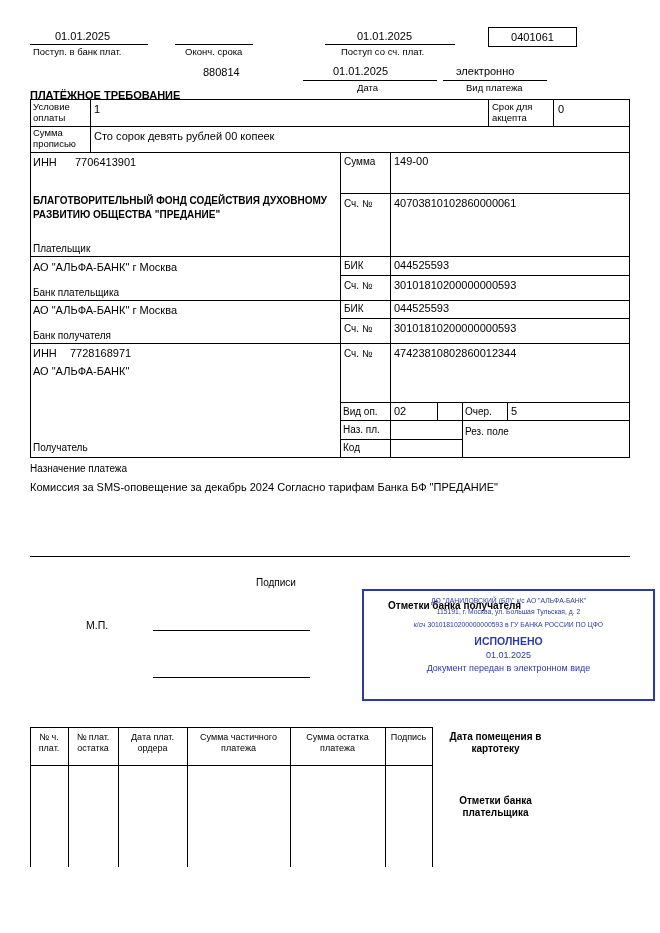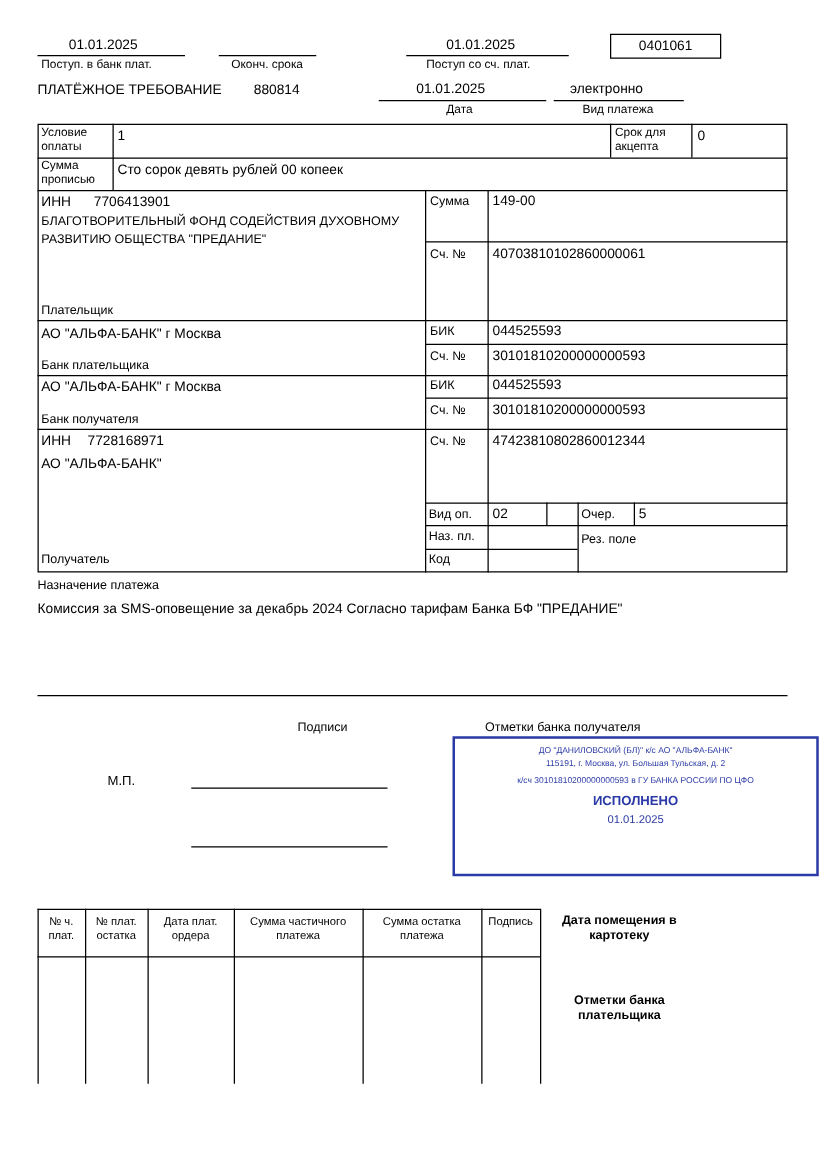--- a/index.html
+++ b/index.html
@@ -2,21 +2,21 @@
 <html><head>
 <meta charset="utf-8">
 <style>
   html,body{margin:0;padding:0;background:#fff;}
   .page{position:relative;width:660px;height:933px;background:#fff;overflow:hidden;
         font-family:"Liberation Sans","DejaVu Sans",sans-serif;color:#000;margin:0 auto;}
   .t  {position:absolute;font-size:11px;line-height:12px;white-space:nowrap;}
   .l  {position:absolute;font-size:9.5px;line-height:10.5px;}
   .l10{position:absolute;font-size:10px;line-height:11px;white-space:nowrap;}
   .sm {position:absolute;font-size:10px;line-height:11px;}
-  .b  {font-weight:400;}
+  .b  {font-weight:700;margin-top:23px;}
   .c  {text-align:center;}
   .hl {position:absolute;height:0;border-top:1px solid #000;}
   .vl {position:absolute;width:0;border-left:1px solid #000;}
   .box{position:absolute;border:1px solid #000;box-sizing:border-box;}
   .th {position:absolute;font-size:9px;line-height:10.5px;text-align:center;}
   .rb {position:absolute;font-size:10px;line-height:11.5px;font-weight:700;text-align:center;}
   .stamp{position:absolute;left:362px;top:589px;width:293px;height:112px;border:2px solid #2b3aa6;
          box-sizing:border-box;text-align:center;padding-top:4px;color:#2b3aa6;}
   .s1{font-size:9.5px;font-weight:700;line-height:11px;margin-top:1px;}
   .s2{font-size:6.8px;line-height:8.5px;margin-top:2px;}
@@ -117,32 +117,33 @@
   <span class="t" style="left:511px;top:405px">5</span>
   <span class="l10" style="left:343px;top:424px">Наз. пл.</span>
   <span class="l10" style="left:465px;top:426px">Рез. поле</span>
   <span class="l10" style="left:343px;top:442px">Код</span>
 
   <span class="l10" style="left:30px;top:463px">Назначение платежа</span>
   <span class="t" style="left:30px;top:481px">Комиссия за SMS-оповещение за декабрь 2024 Согласно тарифам Банка БФ "ПРЕДАНИЕ"</span>
 
   <div class="hl" style="left:30px;top:556px;width:600px"></div>
 
-  <span class="l10" style="left:238px;top:577px">Подписи</span>
+  <span class="l10" style="left:256px;top:577px">Подписи</span>
   <span class="l10 b" style="left:388px;top:577px">Отметки банка получателя</span>
   <span class="sm" style="left:86px;top:620px;font-size:10.5px">М.П.</span>
   <div class="hl" style="left:153px;top:630px;width:157px"></div>
   <div class="hl" style="left:153px;top:677px;width:157px"></div>
 
   <div class="stamp" style="color: rgb(43, 58, 166); border-color: rgb(43, 58, 166);">
     <div class="s2">ДО "ДАНИЛОВСКИЙ (БЛ)" к/с АО "АЛЬФА-БАНК"</div>
     <div class="s2">115191, г. Москва, ул. Большая Тульская, д. 2</div>
     <div class="s2a">к/сч 30101810200000000593 в ГУ БАНКА РОССИИ ПО ЦФО</div>
     <div class="s4">ИСПОЛНЕНО</div>
     <div class="s5">01.01.2025</div>
+    <div class="s5">Документ передан в электронном виде</div>
   </div>
 
   <div class="hl" style="left:30px;top:727px;width:402px"></div>
   <div class="hl" style="left:30px;top:765px;width:402px"></div>
   <div class="vl" style="left:30px;top:727px;height:140px"></div>
   <div class="vl" style="left:68px;top:727px;height:140px"></div>
   <div class="vl" style="left:118px;top:727px;height:140px"></div>
   <div class="vl" style="left:187px;top:727px;height:140px"></div>
   <div class="vl" style="left:290px;top:727px;height:140px"></div>
   <div class="vl" style="left:385px;top:727px;height:140px"></div>

